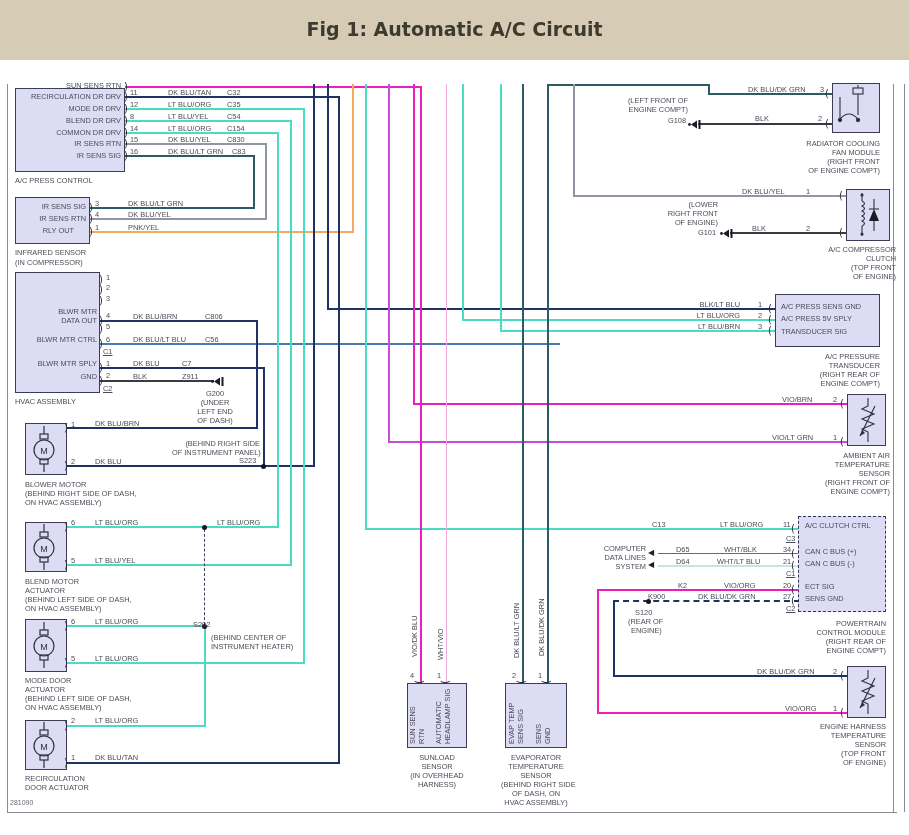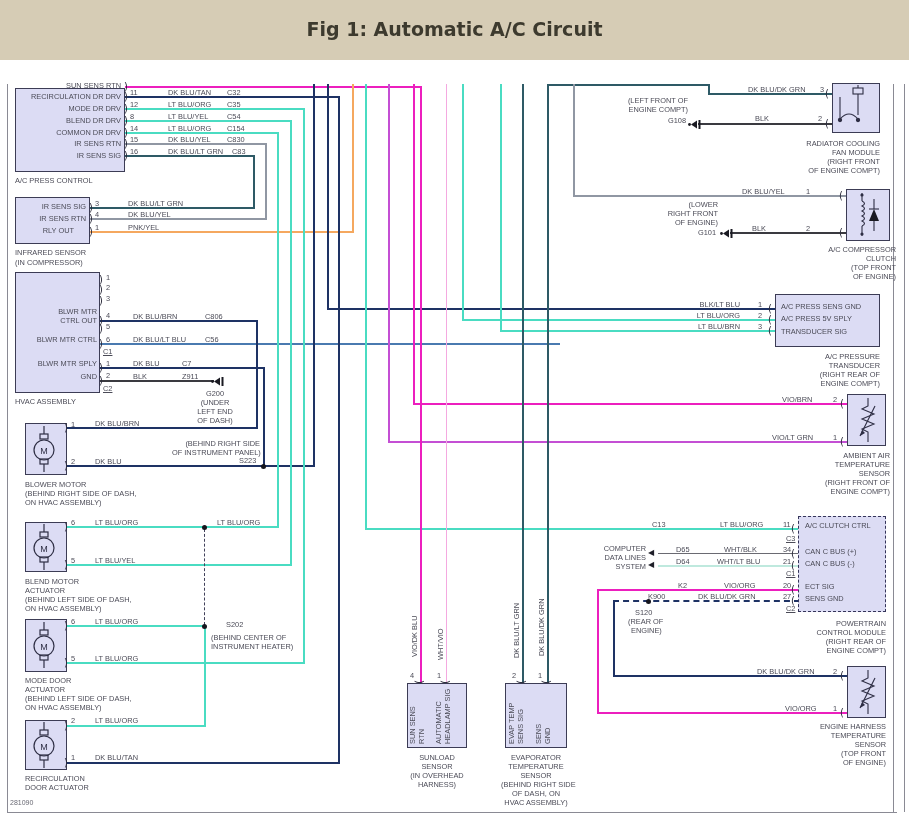--- a/index.html
+++ b/index.html
@@ -287,21 +287,21 @@
   <div class="L" style="left:106px;top:283px">2</div>
   <div class="L" style="left:106px;top:294px">3</div>
   <div class="L" style="left:106px;top:311px">4</div>
   <div class="L" style="left:106px;top:322px">5</div>
   <div class="L" style="left:106px;top:335px">6</div>
   <div class="L u" style="left:103px;top:347px">C1</div>
   <div class="L" style="left:106px;top:359px">1</div>
   <div class="L" style="left:106px;top:371px">2</div>
   <div class="L u" style="left:103px;top:384px">C2</div>
   <div class="L R" style="left:17px;top:307px;width:80px">BLWR MTR</div>
-  <div class="L R" style="left:17px;top:316px;width:80px">CTRL OUT</div>
+  <div class="L R" style="left:17px;top:316px;width:80px">DATA OUT</div>
   <div class="L R" style="left:17px;top:335px;width:80px">BLWR MTR CTRL</div>
   <div class="L R" style="left:17px;top:359px;width:80px">BLWR MTR SPLY</div>
   <div class="L R" style="left:17px;top:372px;width:80px">GND</div>
   <div class="L" style="left:133px;top:312px">DK BLU/BRN</div>
   <div class="L" style="left:205px;top:312px">C806</div>
   <div class="L" style="left:133px;top:335px">DK BLU/LT BLU</div>
   <div class="L" style="left:205px;top:335px">C56</div>
   <div class="L" style="left:133px;top:359px">DK BLU</div>
   <div class="L" style="left:182px;top:359px">C7</div>
   <div class="L" style="left:133px;top:372px">BLK</div>
@@ -336,21 +336,21 @@
   <div class="L" style="left:25px;top:586px">ACTUATOR</div>
   <div class="L" style="left:25px;top:595px">(BEHIND LEFT SIDE OF DASH,</div>
   <div class="L" style="left:25px;top:604px">ON HVAC ASSEMBLY)</div>
 
   <span class="arc" style="left:64px;top:621px">)</span>
   <span class="arc" style="left:64px;top:658px">)</span>
   <div class="L" style="left:71px;top:617px">6</div>
   <div class="L" style="left:71px;top:654px">5</div>
   <div class="L" style="left:95px;top:617px">LT BLU/ORG</div>
   <div class="L" style="left:95px;top:654px">LT BLU/ORG</div>
-  <div class="L" style="left:226px;top:620px">S202</div>
+  <div class="L" style="left:193px;top:620px">S202</div>
   <div class="L" style="left:211px;top:633px">(BEHIND CENTER OF</div>
   <div class="L" style="left:211px;top:642px">INSTRUMENT HEATER)</div>
   <div class="L" style="left:25px;top:676px">MODE DOOR</div>
   <div class="L" style="left:25px;top:685px">ACTUATOR</div>
   <div class="L" style="left:25px;top:694px">(BEHIND LEFT SIDE OF DASH,</div>
   <div class="L" style="left:25px;top:703px">ON HVAC ASSEMBLY)</div>
 
   <span class="arc" style="left:64px;top:721px">)</span>
   <span class="arc" style="left:64px;top:758px">)</span>
   <div class="L" style="left:71px;top:716px">2</div>

